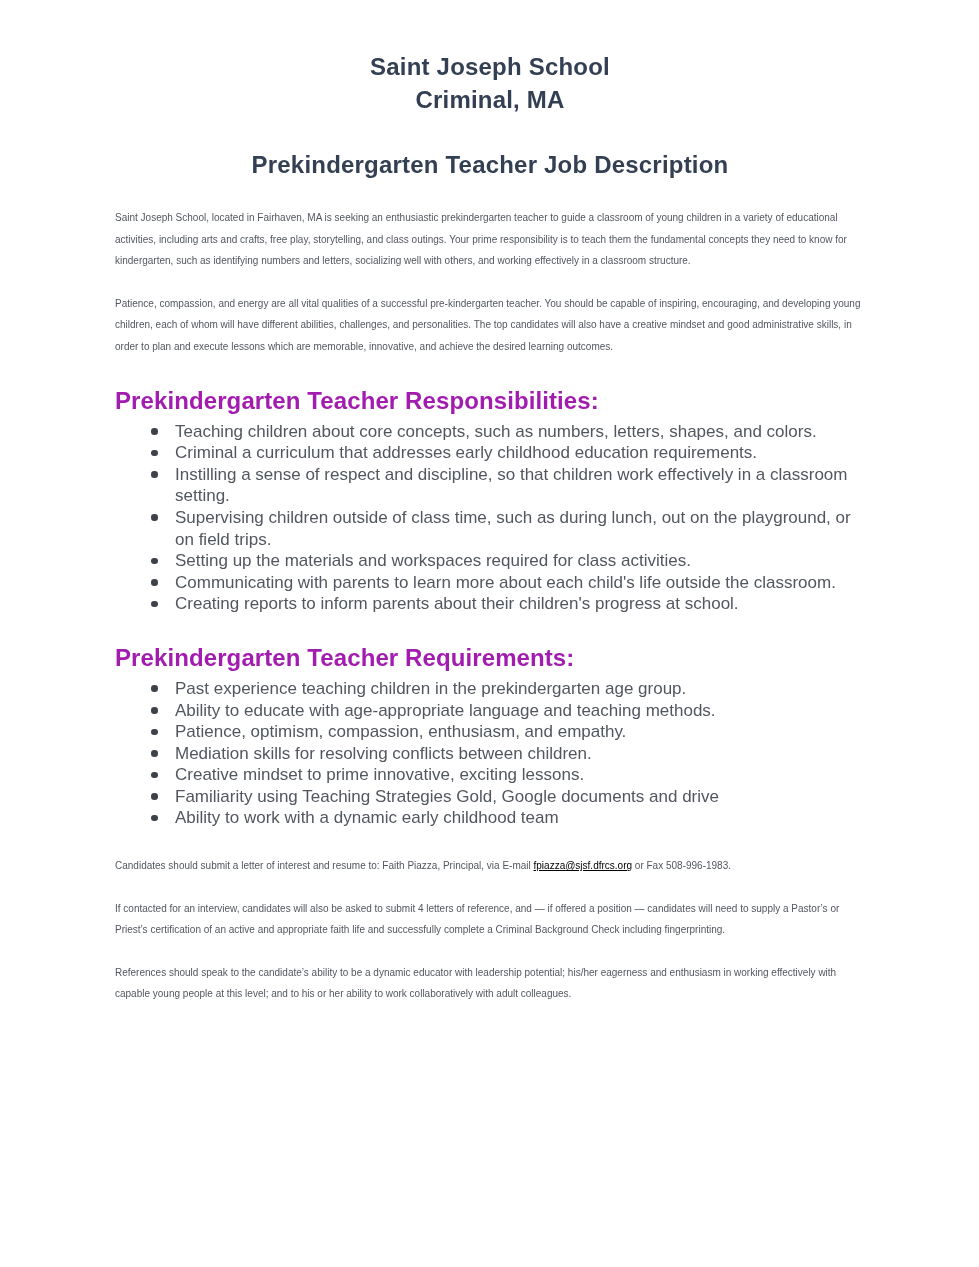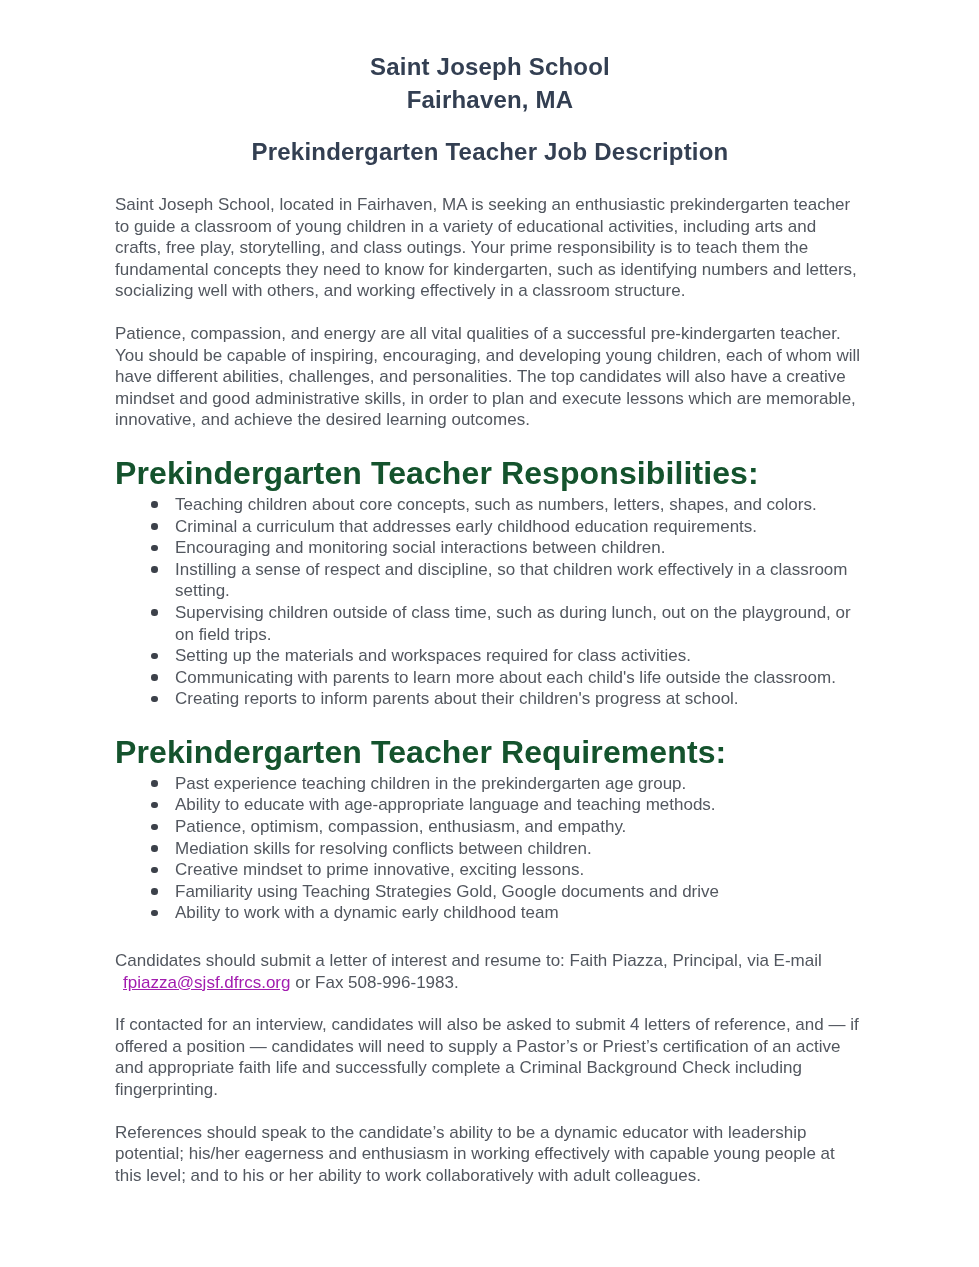--- a/index.html
+++ b/index.html
@@ -23,37 +23,37 @@
   .doc-header h1 {
     margin: 0;
     font-size: 24px;
     line-height: 33px;
     font-weight: bold;
     color: #333f52;
     text-align: center;
     letter-spacing: 0.2px;
   }
   h1.doc-title {
-    margin-top: 19px;
+    margin-top: 32px;
   }
   p {
     margin: 21px 0;
-    font-size: 17px;
+    font-size: 10px;
     line-height: 21.6px;
     color: #52575f;
   }
   p.first-para {
     margin-top: 26px;
   }
   h2 {
     margin: 27px 0 5px 0;
-    font-size: 32px;
+    font-size: 24px;
     line-height: 31px;
     font-weight: bold;
-    color: #14532d;
+    color: #a21caf;
     letter-spacing: 0.1px;
   }
   ul {
     list-style: none;
     margin: 0;
     padding: 0;
   }
   li {
     position: relative;
     padding-left: 60px;
@@ -68,46 +68,44 @@
     top: 7.5px;
     width: 6.5px;
     height: 6.5px;
     border-radius: 50%;
     background: #3c414a;
   }
   .contact-para {
     margin-top: 26px;
   }
   a.email-link {
-    color: #a21caf;
+    color: #000000;
     text-decoration: underline;
     cursor: pointer;
-    margin-left: 8px;
   }
 </style>
 </head>
 <body>
 
 <div class="page">
 
   <header class="doc-header">
     <h1>Saint Joseph School</h1>
-    <h1>Fairhaven, MA</h1>
+    <h1>Criminal, MA</h1>
     <h1 class="doc-title">Prekindergarten Teacher Job Description</h1>
   </header>
 
   <p class="first-para">Saint Joseph School, located in Fairhaven, MA is seeking an enthusiastic prekindergarten teacher to guide a classroom of young children in a variety of educational activities, including arts and crafts, free play, storytelling, and class outings. Your prime responsibility is to teach them the fundamental concepts they need to know for kindergarten, such as identifying numbers and letters, socializing well with others, and working effectively in a classroom structure.</p>
 
   <p>Patience, compassion, and energy are all vital qualities of a successful pre-kindergarten teacher. You should be capable of inspiring, encouraging, and developing young children, each of whom will have different abilities, challenges, and personalities. The top candidates will also have a creative mindset and good administrative skills, in order to plan and execute lessons which are memorable, innovative, and achieve the desired learning outcomes.</p>
 
   <h2>Prekindergarten Teacher Responsibilities:</h2>
   <ul>
     <li>Teaching children about core concepts, such as numbers, letters, shapes, and colors.</li>
     <li>Criminal a curriculum that addresses early childhood education requirements.</li>
-    <li>Encouraging and monitoring social interactions between children.</li>
     <li>Instilling a sense of respect and discipline, so that children work effectively in a classroom setting.</li>
     <li>Supervising children outside of class time, such as during lunch, out on the playground, or on field trips.</li>
     <li>Setting up the materials and workspaces required for class activities.</li>
     <li>Communicating with parents to learn more about each child's life outside the classroom.</li>
     <li>Creating reports to inform parents about their children's progress at school.</li>
   </ul>
 
   <h2>Prekindergarten Teacher Requirements:</h2>
   <ul>
     <li>Past experience teaching children in the prekindergarten age group.</li>

